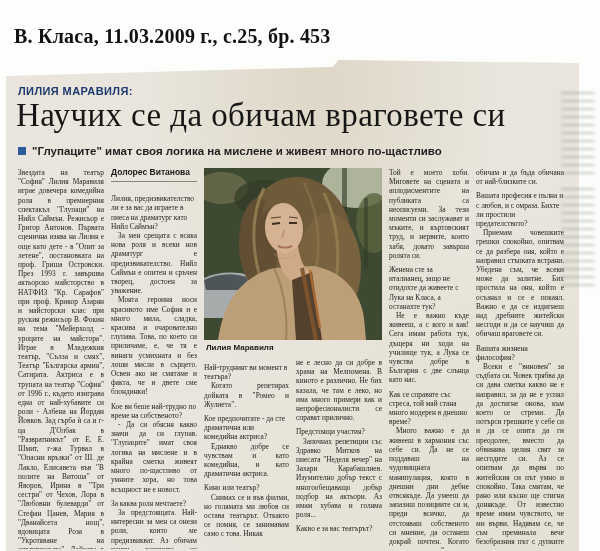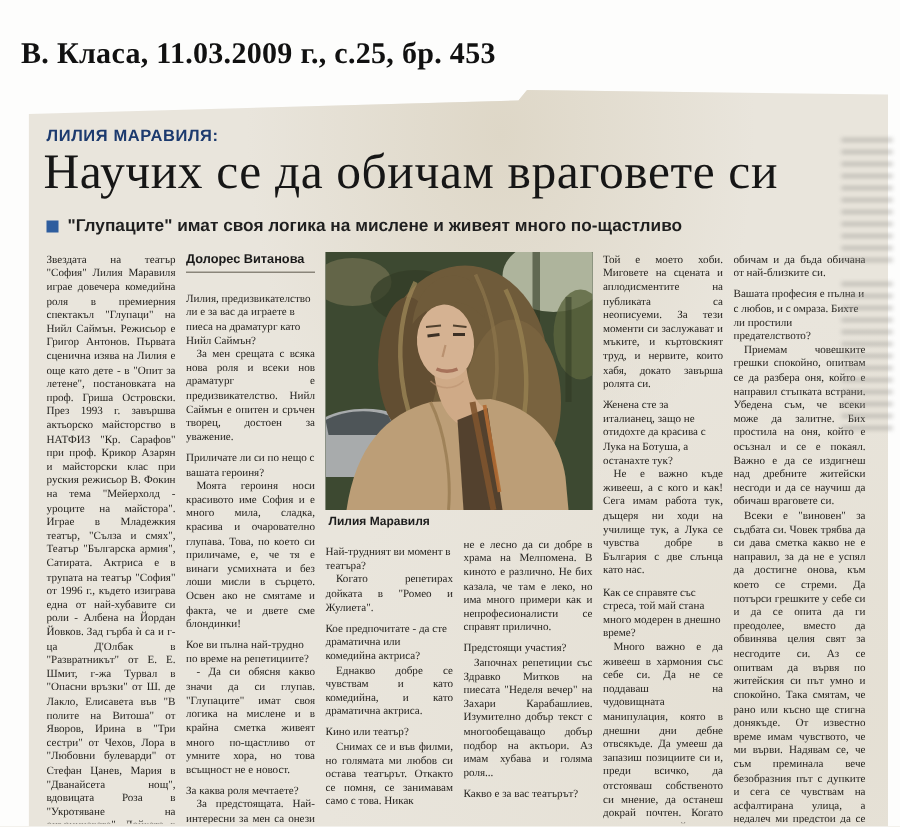--- a/index.html
+++ b/index.html
@@ -7,21 +7,21 @@
     width:600px;height:551px;position:relative;overflow:hidden;
     background:#fdfdfc;font-family:"Liberation Serif",serif;
   }
   .source-line{
     position:absolute;left:14px;top:25px;
     font-family:"Liberation Serif",serif;font-weight:bold;font-size:20px;color:#111;
     letter-spacing:.2px;
   }
   
   .clipping{
-    position:absolute;left:19px;top:60px;width:573px;height:491px;
+    position:absolute;left:6px;top:60px;width:573px;height:491px;
     background:
       radial-gradient(ellipse at 55% 6%, #ded7c7 0%, rgba(222,215,199,0) 38%),
       radial-gradient(ellipse at 90% 85%, #e4dfd3 0%, rgba(228,223,211,0) 45%),
       #e9e5dc;
     clip-path:polygon(0 16px,57% 7px,58% 0,100% 3px,100% 100%,0 100%);
   }
   .kicker{
     position:absolute;left:12px;top:25px;
     font-family:"Liberation Sans",sans-serif;font-weight:bold;font-size:11px;
     color:#1c3a6e;letter-spacing:.4px;
@@ -86,23 +86,22 @@
   <div class="bodygrid">
 
     <div class="col c1">
       <p class="a noind">Звездата на театър "София" Лилия Маравиля играе довечера комедийна роля в премиерния спектакъл "Глупаци" на Нийл Саймън. Режисьор е Григор Антонов. Първата сценична изява на Лилия е още като дете - в "Опит за летене", постановката на проф. Гриша Островски. През 1993 г. завършва актьорско майсторство в НАТФИЗ "Кр. Сарафов" при проф. Крикор Азарян и майсторски клас при руския режисьор В. Фокин на тема "Мейерхолд - уроците на майстора". Играе в Младежкия театър, "Сълза и смях", Театър "Българска армия", Сатирата. Актриса е в трупата на театър "София" от 1996 г., където изиграва една от най-хубавите си роли - Албена на Йордан Йовков. Зад гърба ѝ са и г-ца Д'Олбак в "Развратникът" от Е. Е. Шмит, г-жа Турвал в "Опасни връзки" от Ш. де Лакло, Елисавета във "В полите на Витоша" от Яворов, Ирина в "Три сестри" от Чехов, Лора в "Любовни булеварди" от Стефан Цанев, Мария в "Дванайсета нощ", вдовицата Роза в "Укротяване на опърничавата", Дойката в "Ромео и Жулиета" от Шекспир, Албена в "Албена" от Йордан Йовков, Леони в "Ужасните родители" от Жан Кокто, Джаки в "Уморените коне ги убиват, нали!" по Хорас Маккой, Аделма в "Принцеса Турандот" от Карло Гоци и др.</p>
     </div>
 
     <div class="col c2">
       <div class="byline">Долорес Витанова</div>
       <p class="q">Лилия, предизвикателство ли е за вас да играете в пиеса на драматург като Нийл Саймън?</p>
       <p class="a">За мен срещата с всяка нова роля и всеки нов драматург е предизвикателство. Нийл Саймън е опитен и сръчен творец, достоен за уважение.</p>
-      <p class="q">Приличате ли си по нещо с вашата героиня?</p>
       <p class="a">Моята героиня носи красивото име София и е много мила, сладка, красива и очарователно глупава. Това, по което си приличаме, е, че тя е винаги усмихната и без лоши мисли в сърцето. Освен ако не смятаме и факта, че и двете сме блондинки!</p>
-      <p class="q">Кое ви пълна най-трудно по време на репетициите?</p>
+      <p class="q">Кое ви беше най-трудно по време на собственото?</p>
       <p class="a">- Да си обясня какво значи да си глупав. "Глупаците" имат своя логика на мислене и в крайна сметка живеят много по-щастливо от умните хора, но това всъщност не е новост.</p>
       <p class="q">За каква роля мечтаете?</p>
       <p class="a">За предстоящата. Най-интересни за мен са онези роли, които ме предизвикват. Аз обичам почти всичките си превъплъщения, защото във всяка има част от мен.</p>
     </div>
 
     <div class="mid">
       <div class="photo">
         <svg width="178" height="172" viewBox="0 0 178 172" xmlns="http://www.w3.org/2000/svg">
           <g>
             <rect width="178" height="172" fill="#35422b"></rect>
@@ -164,31 +163,32 @@
           <p class="a noind">не е лесно да си добре в храма на Мелпомена. В киното е различно. Не бих казала, че там е леко, но има много примери как и непрофесионалисти се справят прилично.</p>
           <p class="q">Предстоящи участия?</p>
           <p class="a">Започнах репетиции със Здравко Митков на пиесата "Неделя вечер" на Захари Карабашлиев. Изумително добър текст с многообещаващо добър подбор на актьори. Аз имам хубава и голяма роля...</p>
           <p class="q">Какво е за вас театърът?</p>
         </div>
       </div>
     </div>
 
     <div class="col c5">
       <p class="a noind">Той е моето хоби. Миговете на сцената и аплодисментите на публиката са неописуеми. За тези моменти си заслужават и мъките, и къртовският труд, и нервите, които хабя, докато завърша ролята си.</p>
-      <p class="q">Женена сте за италианец, защо не отидохте да красива с Лука на Ботуша, а останахте тук?</p>
+      <p class="q">Женена сте за италианец, защо не отидохте да живеете с Лука на Класа, а останахте тук?</p>
       <p class="a">Не е важно къде живееш, а с кого и как! Сега имам работа тук, дъщеря ни ходи на училище тук, а Лука се чувства добре в България с две слънца като нас.</p>
       <p class="q">Как се справяте със стреса, той май стана много модерен в днешно време?</p>
       <p class="a">Много важно е да живееш в хармония със себе си. Да не се поддаваш на чудовищната манипулация, която в днешни дни дебне отвсякъде. Да умееш да запазиш позициите си и, преди всичко, да отстояваш собственото си мнение, да останеш докрай почтен. Когато излъчваш спокойствие и увереност, хората те възприемат по различен начин, успяваш да им наложиш да те уважават.</p>
 
     </div>
 
     <div class="col c6">
       <p class="a noind">обичам и да бъда обичана от най-близките си.</p>
       <p class="q">Вашата професия е пълна и с любов, и с омраза. Бихте ли простили предателството?</p>
       <p class="a">Приемам човешките грешки спокойно, опитвам се да разбера оня, който е направил стъпката встрани. Убедена съм, че всеки може да залитне. Бих простила на оня, който е осъзнал и се е покаял. Важно е да се издигнеш над дребните житейски несгоди и да се научиш да обичаш враговете си.</p>
+      <p class="q">Вашата жизнена философия?</p>
       <p class="a">Всеки е "виновен" за съдбата си. Човек трябва да си дава сметка какво не е направил, за да не е успял да достигне онова, към което се стреми. Да потърси грешките у себе си и да се опита да ги преодолее, вместо да обвинява целия свят за несгодите си. Аз се опитвам да вървя по житейския си път умно и спокойно. Така смятам, че рано или късно ще стигна донякъде. От известно време имам чувството, че ми върви. Надявам се, че съм преминала вече безобразния път с дупките и сега се чувствам на асфалтирана улица, а недалеч ми предстои да се кача и на магистрала.</p>
     </div>
 
   </div>
 </div>
 
 <div class="smudge s1"></div>
 <div class="smudge s2"></div>
 
 </body></html>

